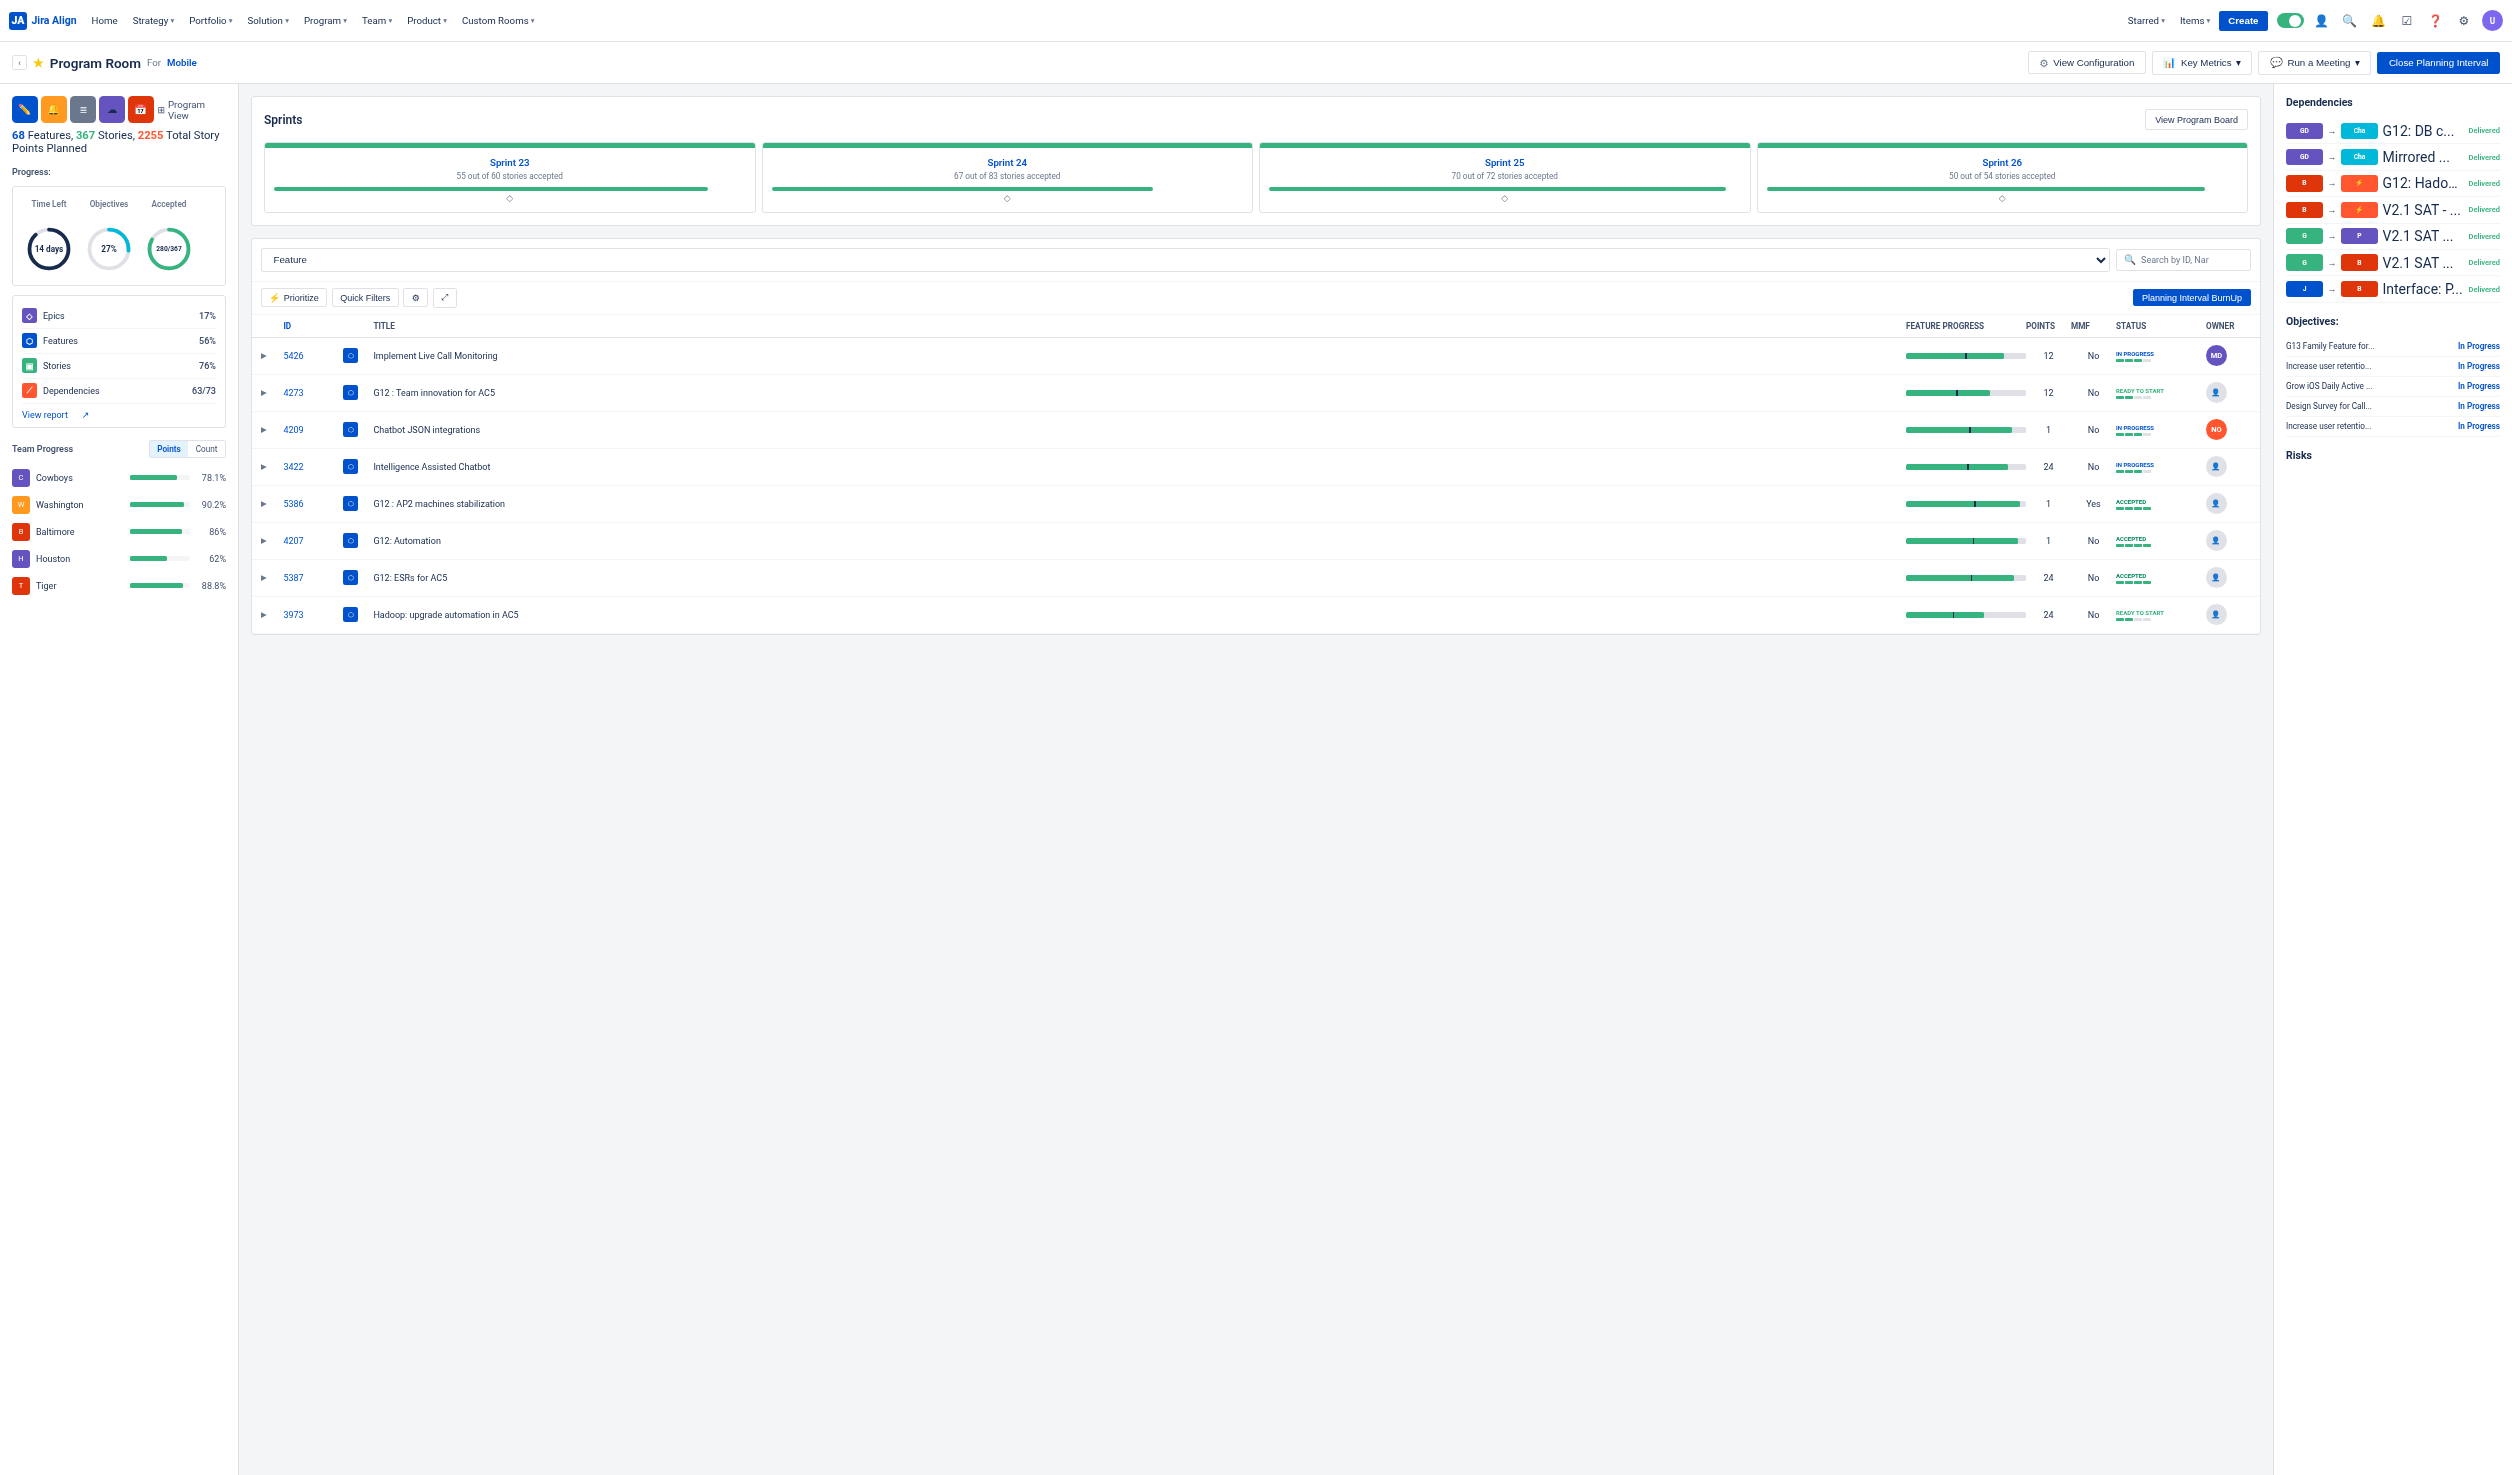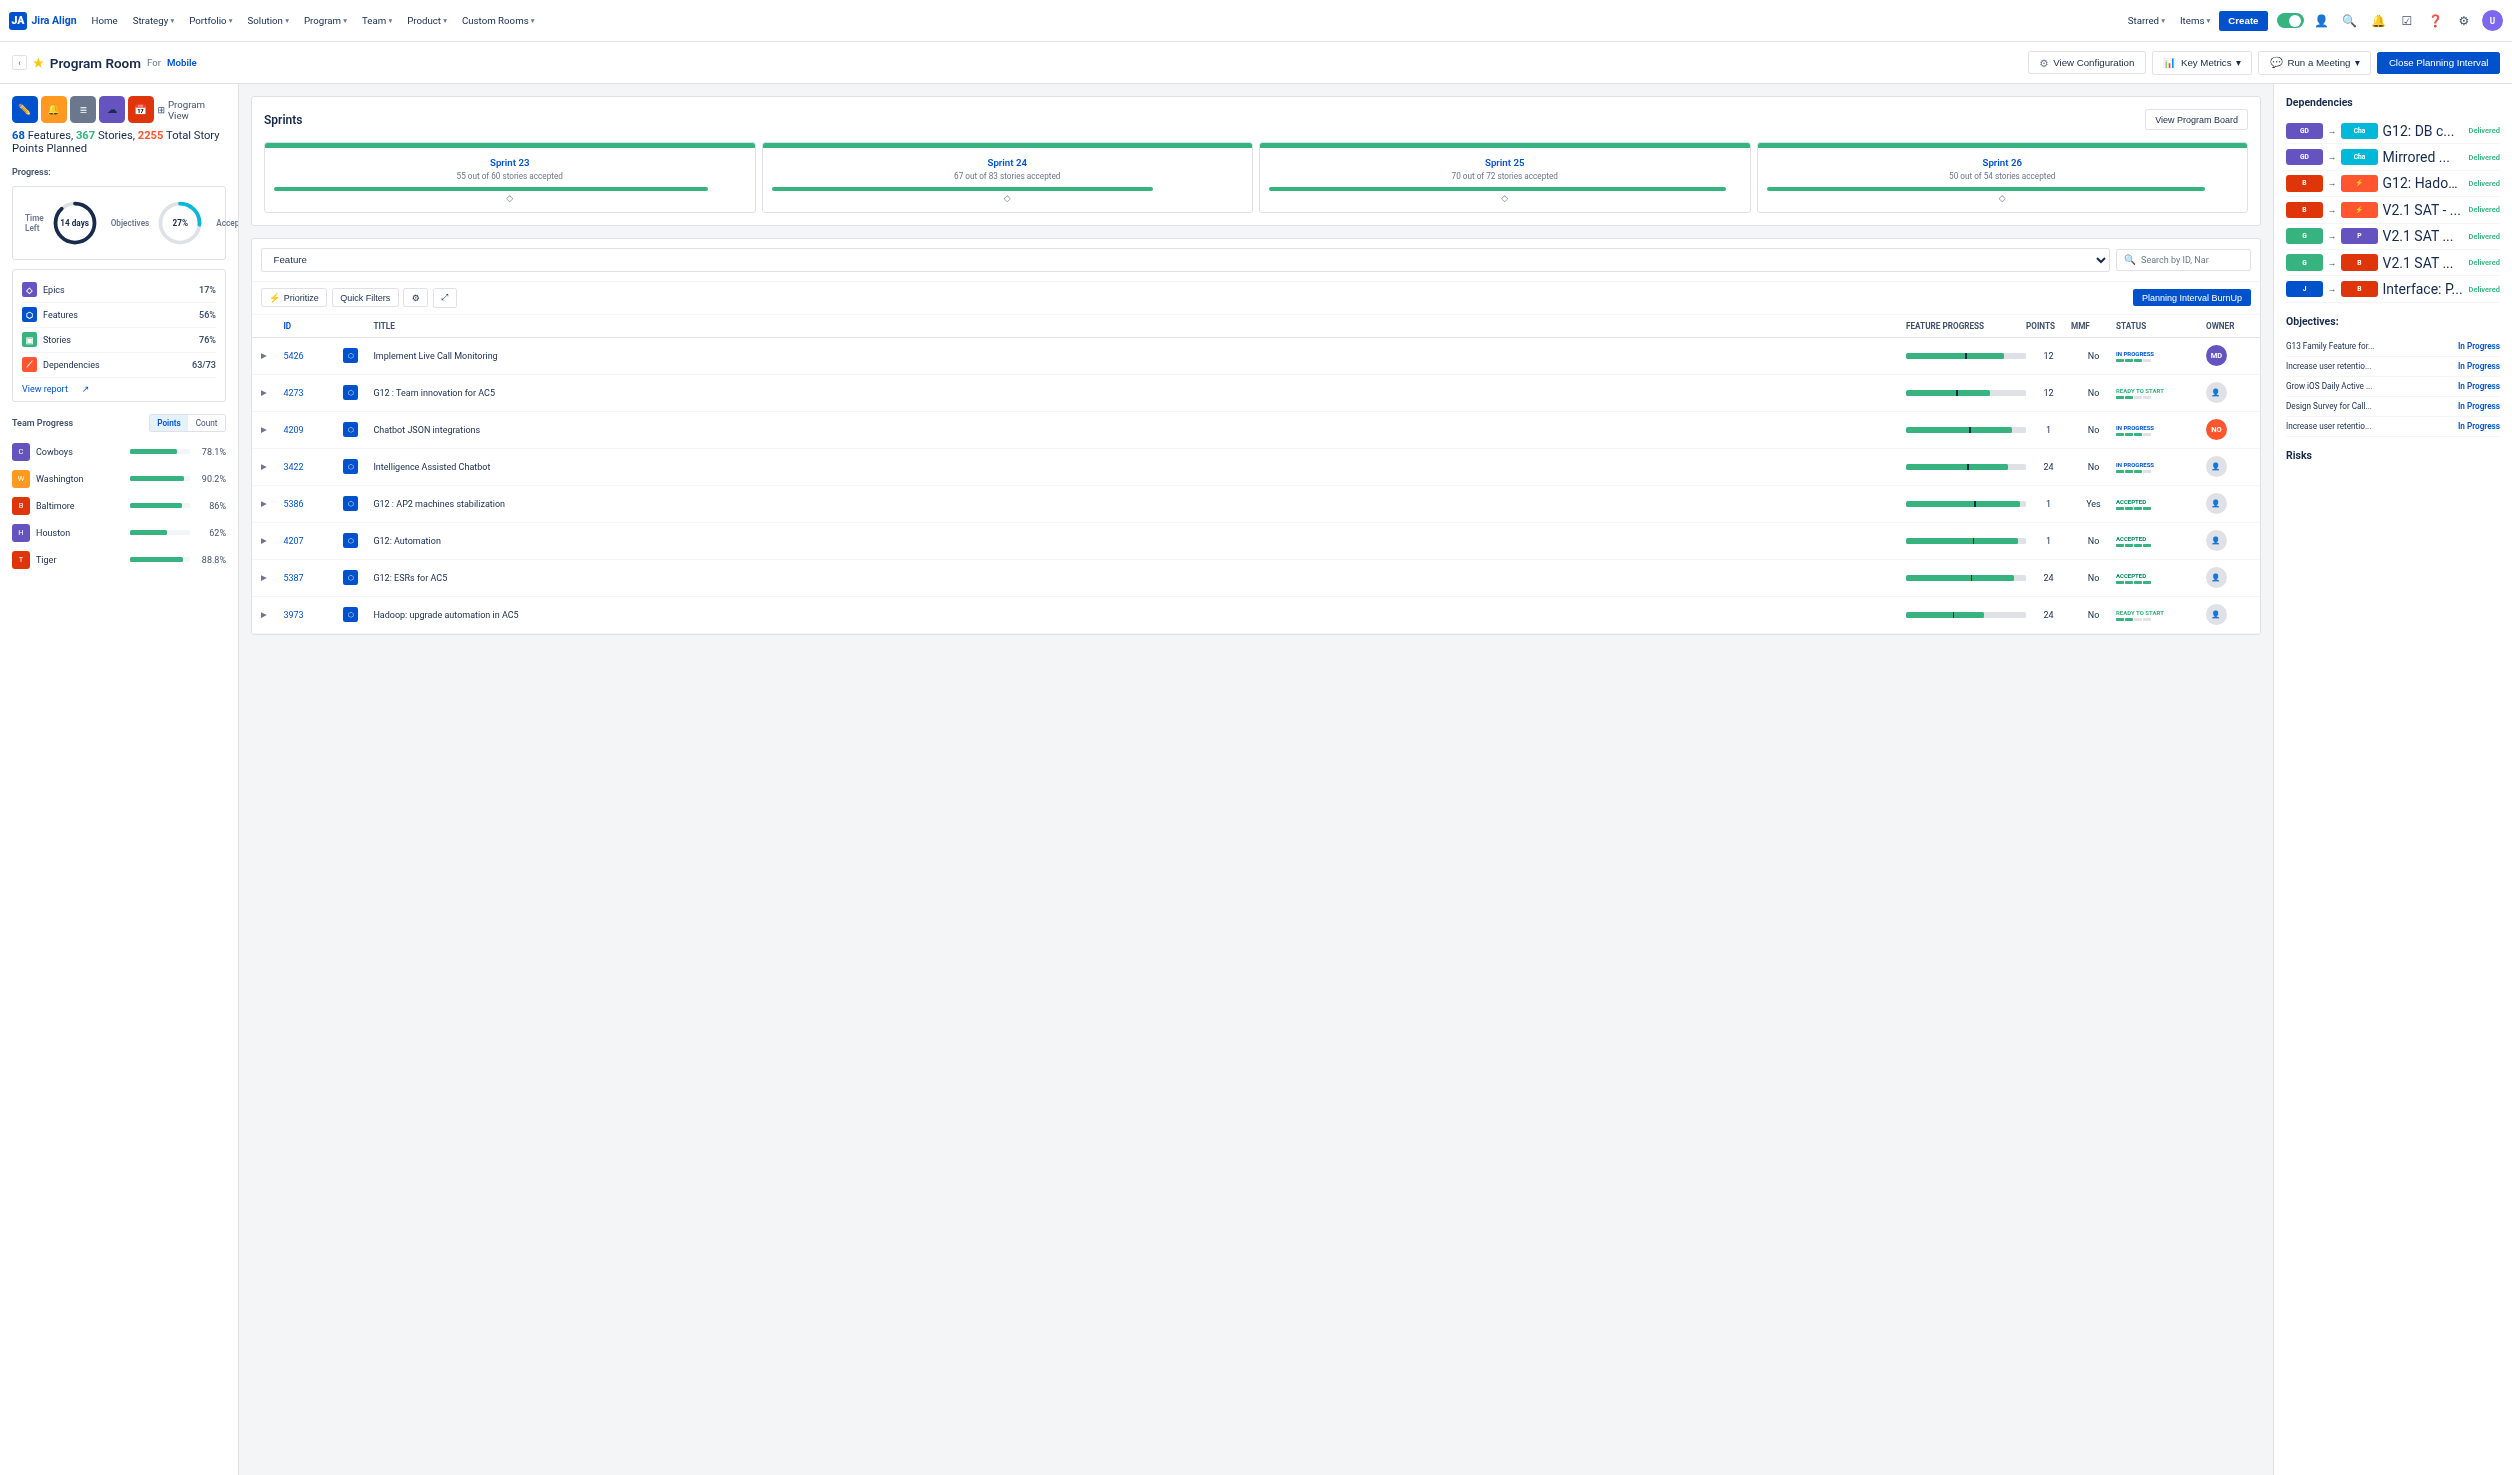--- a/index.html
+++ b/index.html
@@ -41,21 +41,21 @@
     .summary-header { margin-bottom: 12px; }
     .summary-text { font-size: 11.2px; color: #172b4d; }
     .summary-text .num-blue { color: #0052cc; font-weight: 700; }
     .summary-text .num-green { color: #36b37e; font-weight: 700; }
     .summary-text .num-orange { color: #ff5630; font-weight: 700; }
 
     
     .progress-section { margin-bottom: 12px; }
     .section-label { font-size: 9px; font-weight: 600; color: #42526e; margin-bottom: 9px; }
     .progress-cards { display: flex; gap: 12px; background: white; border: 0.7px solid #dfe1e6; border-radius: 3px; padding: 12px; margin-bottom: 9px; }
-    .progress-card { display: flex; flex-direction: row; align-items: center; gap: 7px; }
+    .progress-card { display: flex; flex-direction: column; align-items: center; gap: 16px; }
     .progress-card-label { font-size: 8.2px; color: #6b778c; font-weight: 600; }
     .circle-progress { position: relative; width: 48px; height: 48px; }
     .circle-progress svg { transform: rotate(-90deg); }
     .circle-progress .circle-text { position: absolute; inset: 0; display: flex; align-items: center; justify-content: center; font-size: 8.2px; font-weight: 700; color: #172b4d; text-align: center; flex-direction: column; }
 
     
     .metric-item { display: flex; align-items: center; gap: 6px; padding: 4.5px 0; border-bottom: 0.7px solid #f4f5f7; }
     .metric-icon { width: 15px; height: 15px; border-radius: 2.2px; display: flex; align-items: center; justify-content: center; font-size: 8.2px; color: white; font-weight: 700; }
     .metric-icon-epics { background: #6554c0; }
     .metric-icon-features { background: #0052cc; }

